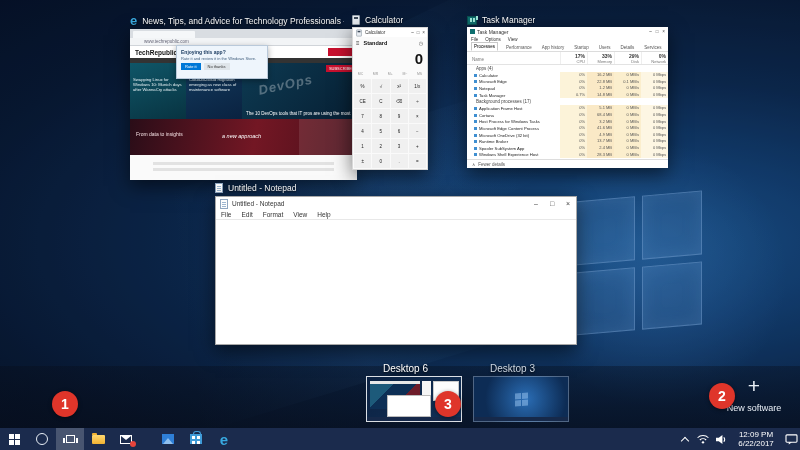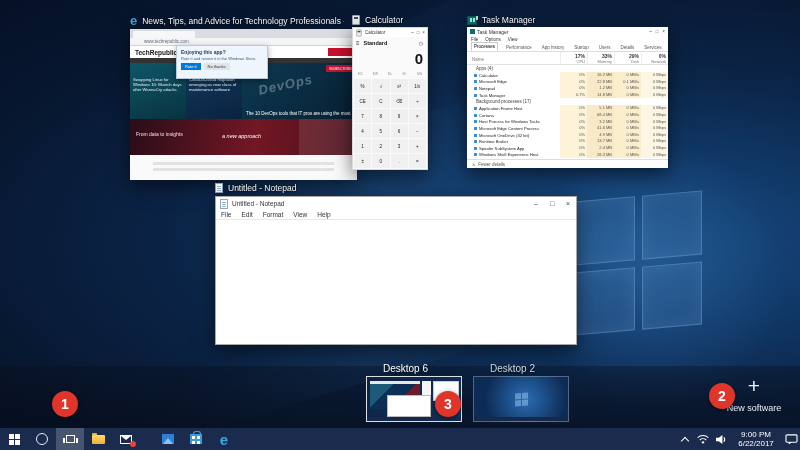--- a/index.html
+++ b/index.html
@@ -506,21 +506,21 @@
   </div>
 
   <div class="desk-label" style="left:383px;top:363px">Desktop 6</div>
   <div class="desk-thumb d1t">
     <span class="m-edge"></span>
     <span class="m-calc"></span>
     <span class="m-tm"></span>
     <span class="m-np"></span>
     <span class="m-bar"></span>
   </div>
-  <div class="desk-label d2l" style="left:490px;top:363px">Desktop 2</div>
+  <div class="desk-label d2l" style="left:490px;top:363px">Desktop 3</div>
   <div class="desk-thumb d2t">
     <span class="m-logo">
         <i></i>
         <i></i>
         <i></i>
         <i></i>
       </span>
     <span class="m-bar"></span>
   </div>
   <div class="new-plus">+</div>
@@ -573,21 +573,21 @@
           <circle cx="8" cy="10" r="1.4" fill="#fff"></circle>
         </svg>
       </div>
       <div class="tb-btn tb-sm">
         <svg viewBox="0 0 14 12" width="13" height="11">
           <path d="M1 4 H4 L8 1 V11 L4 8 H1 Z" fill="#fff"></path>
           <path d="M9.5 3.5 A4 4 0 0 1 9.5 8.5" stroke="#fff" fill="none" stroke-width="1.1"></path>
         </svg>
       </div>
       <div class="clock">
-        <div>9:00 PM</div>
+        <div>12:09 PM</div>
         <div>6/22/2017</div>
       </div>
       <div class="tb-btn tb-sm">
         <svg viewBox="0 0 14 12" width="13" height="11">
           <rect x="1" y="1" width="12" height="8" rx="1" fill="none" stroke="#fff" stroke-width="1.2"></rect>
           <path d="M4 9 L4 11.5 L7.5 9 Z" fill="#fff"></path>
         </svg>
       </div>
     </div>
   </div>

